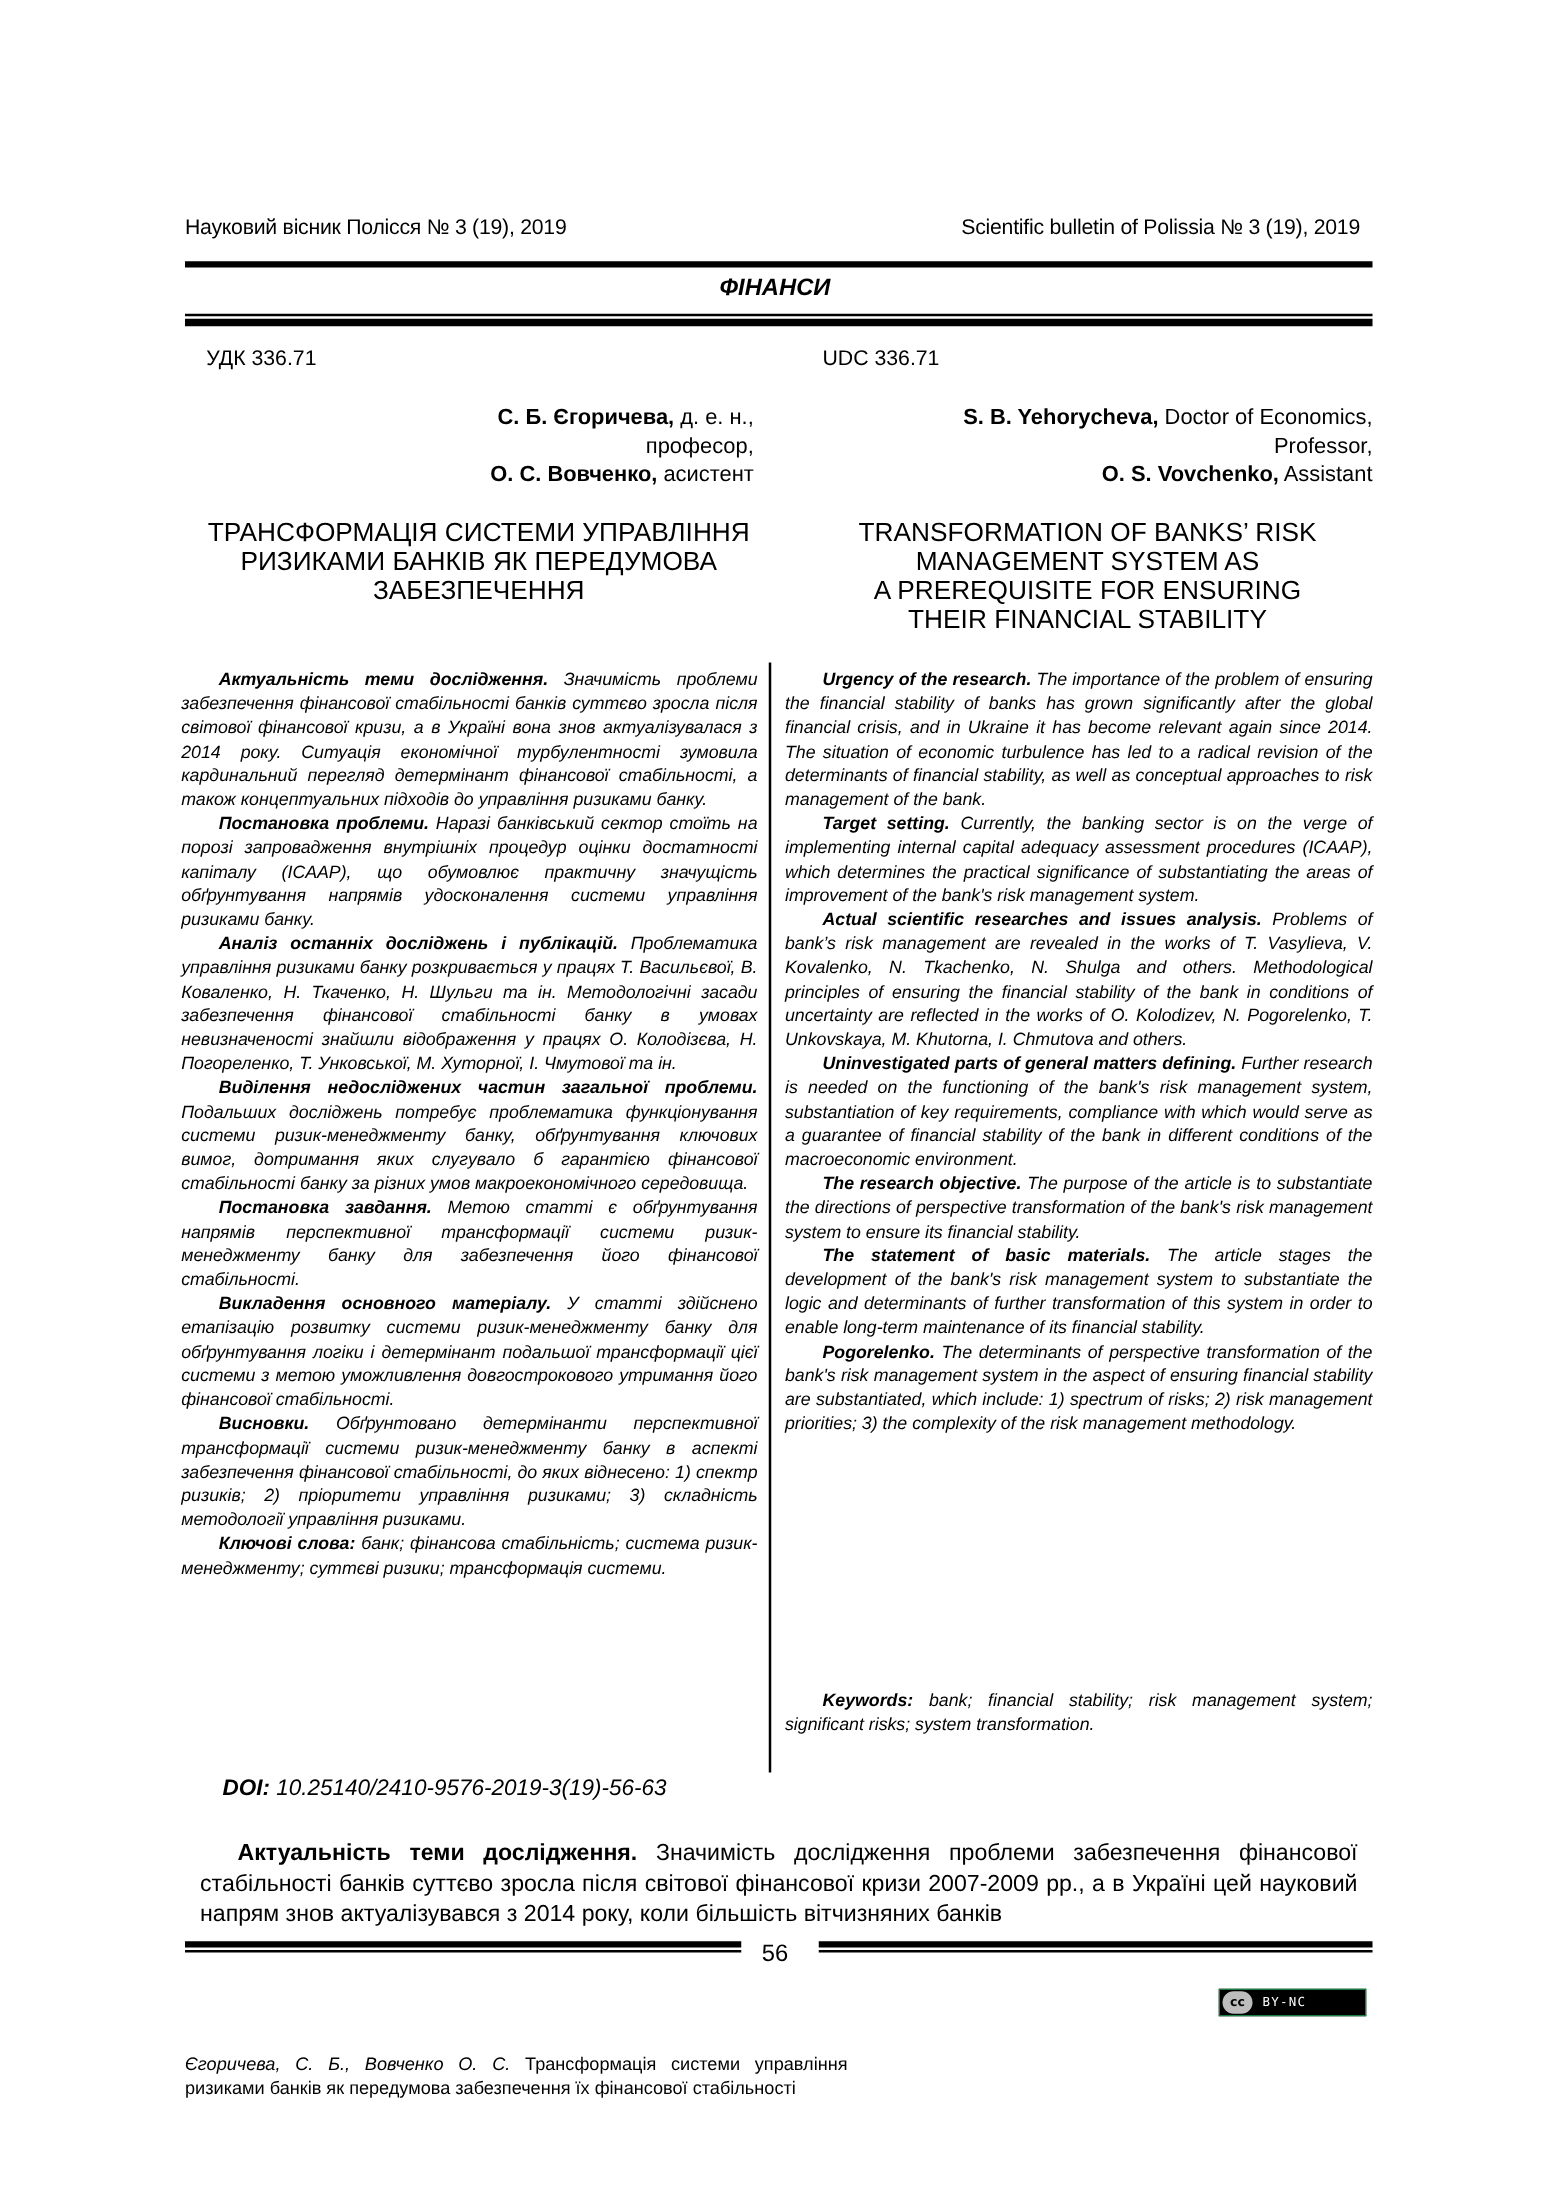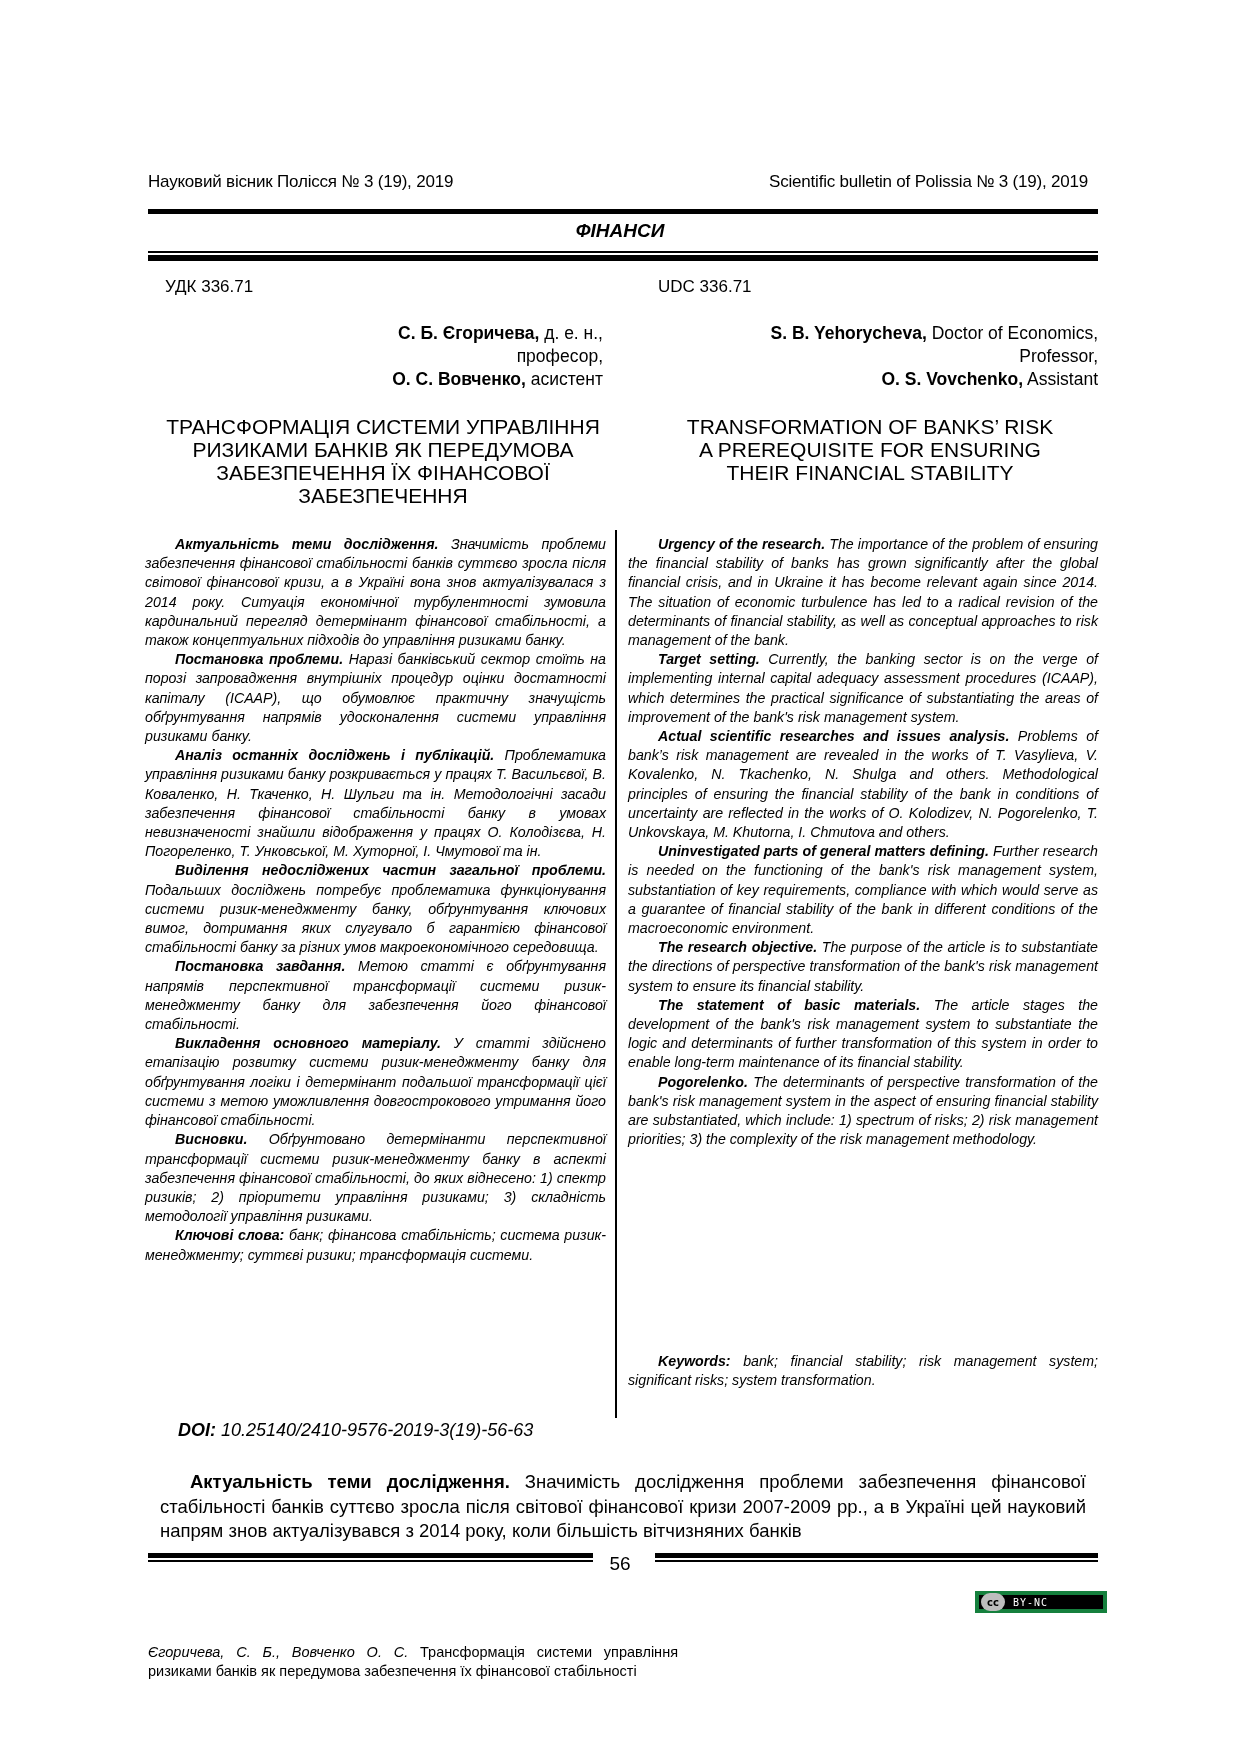--- a/index.html
+++ b/index.html
@@ -22,21 +22,21 @@
   .doi b { font-weight: bold; }
   .body-text { top: 1458px; left: 148px; width: 950px; font-size: 18.5px; line-height: 24.5px; text-align: justify; }
   .body-text p { margin: 12px; text-indent: 30px; }
   .body-text .lead { font-weight: bold; }
   .page-number { top: 1553px; left: 0; width: 1240px; text-align: center; font-size: 19px; }
   .foot-rule { position: absolute; top: 1553px; height: 10px; }
   .foot-rule .t1 { position: absolute; left: 0; right: 0; top: 0; height: 5px; background: #000; }
   .foot-rule .t2 { position: absolute; left: 0; right: 0; top: 7px; height: 2px; background: #000; }
   .citation { top: 1597px; left: 148px; width: 530px; font-size: 14.5px; line-height: 19px; text-align: justify; margin-top: 46px; }
   .citation i { font-style: italic; }
-  .cc-badge { top: 1591px; left: 975px; width: 132px; height: 22px; background: #000; border: 4px solid #15803d; display: flex; align-items: center; box-sizing: border-box; }
+  .cc-badge { top: 1591px; left: 975px; width: 118px; height: 22px; background: #000; border: 1px solid #15803d; display: flex; align-items: center; box-sizing: border-box; }
   .cc-badge .cc-circle { width: 24px; height: 18px; margin-left: 2px; background: #bdbdbd; border-radius: 9px; display: flex; align-items: center; justify-content: center; font-size: 10px; font-weight: bold; color: #000; font-family: "DejaVu Sans", sans-serif; }
   .cc-badge .cc-text { color: #fff; font-size: 10px; margin-left: 8px; font-family: "DejaVu Sans Mono", monospace; letter-spacing: 1px; }
 </style>
 </head>
 <body>
 
 <div class="abs running-head rh-left">Науковий вісник Полісся № 3 (19), 2019</div>
 <div class="abs running-head rh-right">Scientific bulletin of Polissia № 3 (19), 2019</div>
 
 <div class="rule-thick" style="top:209px;height:5px;"></div>
@@ -46,32 +46,32 @@
 
 <div class="abs udc" style="left:165px;">УДК 336.71</div>
 <div class="abs authors" style="left:148px; width:455px; top:322px;">
   <div><b>С. Б. Єгоричева,</b><span> д. е. н.,</span></div>
   <div><span>професор,</span></div>
   <div><b>О. С. Вовченко,</b><span> асистент</span></div>
 </div>
 <div class="abs title-block" style="left:148px; width:470px; top:415px;">
   <div>ТРАНСФОРМАЦІЯ СИСТЕМИ УПРАВЛІННЯ</div>
   <div>РИЗИКАМИ БАНКІВ ЯК ПЕРЕДУМОВА</div>
-  <div>ЗАБЕЗПЕЧЕННЯ ЇХ ФІНАНСОВОЇ</div>
   <div>ЗАБЕЗПЕЧЕННЯ</div>
 </div>
 
 <div class="abs udc" style="left:658px;">UDC 336.71</div>
 <div class="abs authors" style="left:640px; width:458px; top:322px;">
   <div><b>S. B. Yehorycheva,</b><span> Doctor of Economics,</span></div>
   <div><span>Professor,</span></div>
   <div><b>O. S. Vovchenko,</b><span> Assistant</span></div>
 </div>
 <div class="abs title-block" style="left:640px; width:460px; top:415px;">
   <div>TRANSFORMATION OF BANKS’ RISK</div>
+  <div>MANAGEMENT SYSTEM AS</div>
   <div>A PREREQUISITE FOR ENSURING</div>
   <div>THEIR FINANCIAL STABILITY</div>
 </div>
 
 <div class="abs abstract" style="left:145px; width:461px; top:535px;">
   <p><span class="lead">Актуальність теми дослідження.</span><span> Значимість проблеми забезпечення фінансової стабільності банків суттєво зросла після світової фінансової кризи, а в Україні вона знов актуалізувалася з 2014 року. Ситуація економічної турбулентності зумовила кардинальний перегляд детермінант фінансової стабільності, а також концептуальних підходів до управління ризиками банку.</span></p>
   <p><span class="lead">Постановка проблеми.</span><span> Наразі банківський сектор стоїть на порозі запровадження внутрішніх процедур оцінки достатності капіталу (ICAAP), що обумовлює практичну значущість обґрунтування напрямів удосконалення системи управління ризиками банку.</span></p>
   <p><span class="lead">Аналіз останніх досліджень і публікацій.</span><span> Проблематика управління ризиками банку розкривається у працях Т. Васильєвої, В. Коваленко, Н. Ткаченко, Н. Шульги та ін. Методологічні засади забезпечення фінансової стабільності банку в умовах невизначеності знайшли відображення у працях О. Колодізєва, Н. Погореленко, Т. Унковської, М. Хуторної, І. Чмутової та ін.</span></p>
   <p><span class="lead">Виділення недосліджених частин загальної проблеми.</span><span> Подальших досліджень потребує проблематика функціонування системи ризик-менеджменту банку, обґрунтування ключових вимог, дотримання яких слугувало б гарантією фінансової стабільності банку за різних умов макроекономічного середовища.</span></p>
   <p><span class="lead">Постановка завдання.</span><span> Метою статті є обґрунтування напрямів перспективної трансформації системи ризик-менеджменту банку для забезпечення його фінансової стабільності.</span></p>

